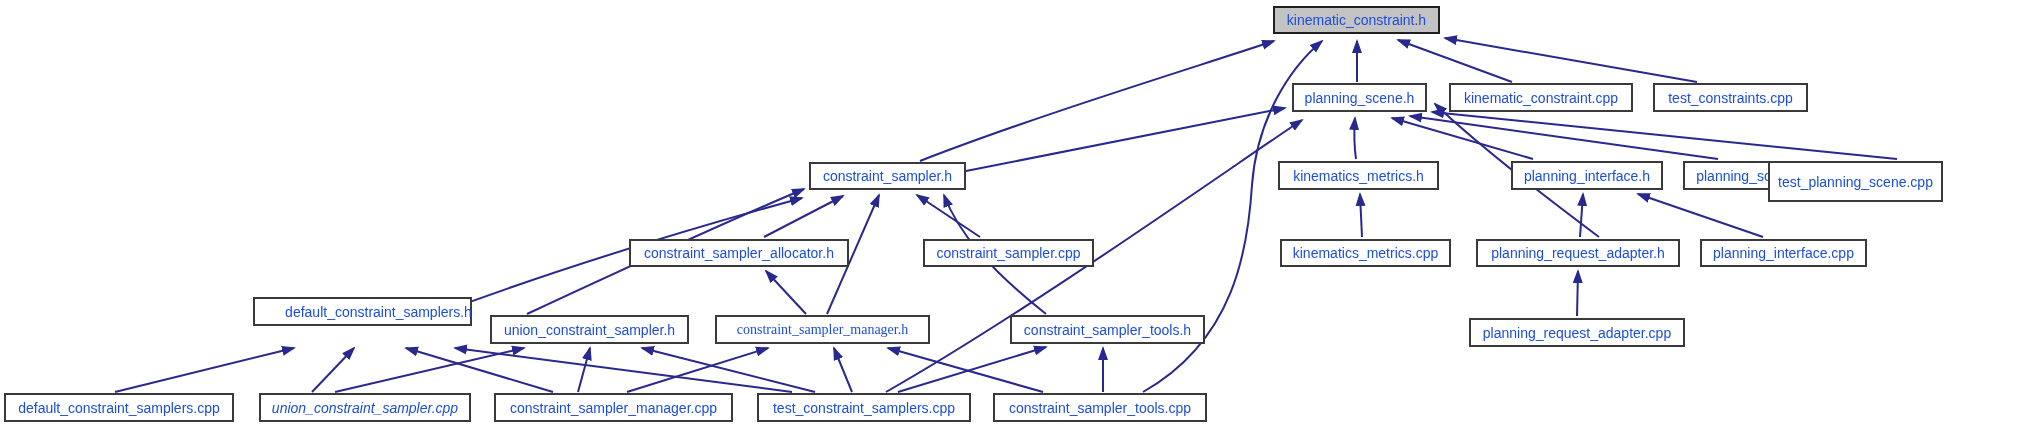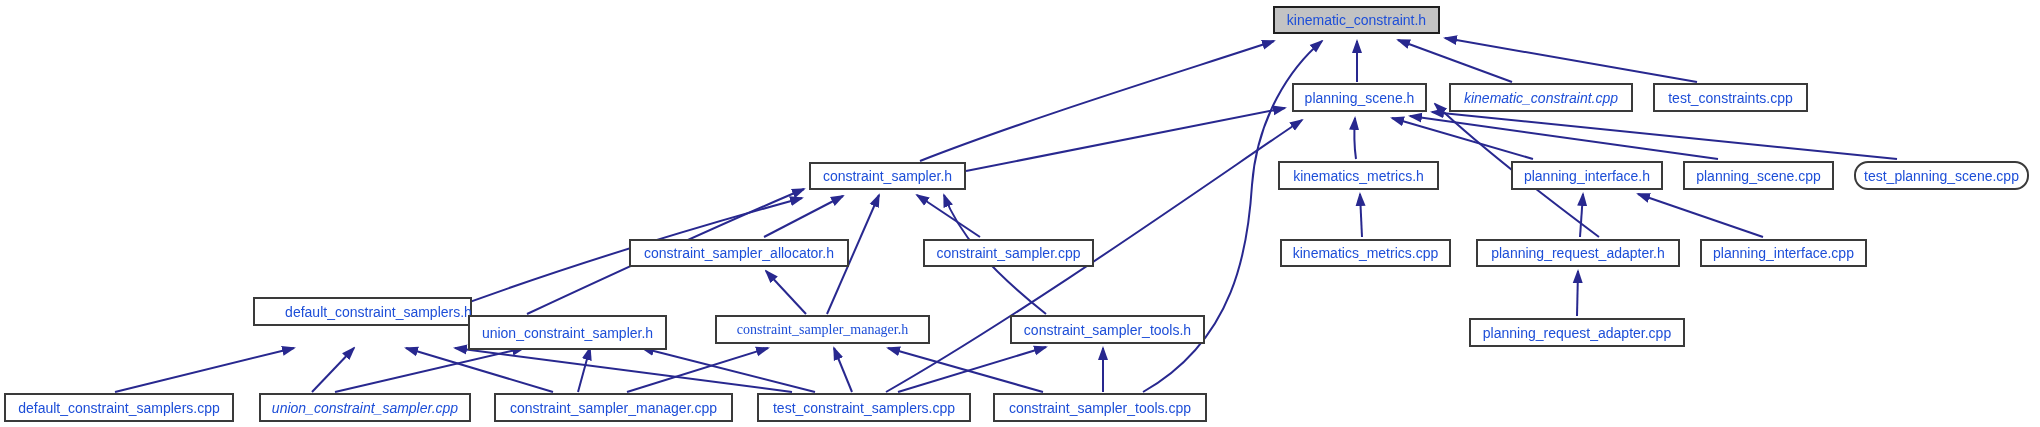--- a/index.html
+++ b/index.html
@@ -53,34 +53,34 @@
       <path d="M1043,392 L888,348" class="edge" marker-end="url(#arrow)"></path>
       <path d="M898,392 L1046,347" class="edge" marker-end="url(#arrow)"></path>
       <path d="M1103,392 L1103,348" class="edge" marker-end="url(#arrow)"></path>
       <path d="M1362,237 L1360,194" class="edge" marker-end="url(#arrow)"></path>
       <path d="M1580,237 L1583,194" class="edge" marker-end="url(#arrow)"></path>
       <path d="M1763,237 L1638,194" class="edge" marker-end="url(#arrow)"></path>
       <path d="M1577,316 L1578,271" class="edge" marker-end="url(#arrow)"></path>
     </svg>
 <div class="node root" style="left: 1273px; top: 6px; width: 167px; height: 28px;">kinematic_constraint.h</div>
     <div class="node" style="left: 1292px; top: 83px; width: 135px; height: 29px;">planning_scene.h</div>
-    <div class="node" style="left: 1449px; top: 83px; width: 184px; height: 29px; font-style: italic;">kinematic_constraint.cpp</div>
+    <div class="node" style="left: 1449px; top: 83px; width: 184px; height: 29px;">kinematic_constraint.cpp</div>
     <div class="node" style="left: 1653px; top: 83px; width: 155px; height: 29px;">test_constraints.cpp</div>
     <div class="node" style="left: 809px; top: 162px; width: 157px; height: 28px;">constraint_sampler.h</div>
     <div class="node" style="left: 1511px; top: 161px; width: 152px; height: 29px;">planning_interface.h</div>
     <div class="node" style="left: 1278px; top: 161px; width: 161px; height: 29px;">kinematics_metrics.h</div>
     <div class="node" style="left: 1683px; top: 161px; width: 151px; height: 29px;">planning_scene.cpp</div>
-    <div class="node" style="left: 1854px; top: 161px; width: 175px; height: 29px; border-radius: 14px;">test_planning_scene.cpp</div>
+    <div class="node" style="left: 1768px; top: 161px; width: 175px; height: 41px;">test_planning_scene.cpp</div>
     <div class="node" style="left: 629px; top: 239px; width: 220px; height: 28px;">constraint_sampler_allocator.h</div>
     <div class="node" style="left: 923px; top: 239px; width: 171px; height: 28px;">constraint_sampler.cpp</div>
     <div class="node" style="left: 1280px; top: 239px; width: 171px; height: 28px;">kinematics_metrics.cpp</div>
     <div class="node" style="left: 1476px; top: 239px; width: 204px; height: 28px;">planning_request_adapter.h</div>
     <div class="node" style="left: 1700px; top: 239px; width: 167px; height: 28px;">planning_interface.cpp</div>
     <div class="node" style="left: 253px; top: 297px; width: 219px; height: 29px; padding-left: 32px;">default_constraint_samplers.h</div>
-    <div class="node" style="left: 468px; top: 315px; width: 199px; height: 35px;">union_constraint_sampler.h</div>
+    <div class="node" style="left: 490px; top: 315px; width: 199px; height: 29px;">union_constraint_sampler.h</div>
     <div class="node" style="left: 715px; top: 315px; width: 215px; height: 29px; font-family: Liberation Serif, serif;">constraint_sampler_manager.h</div>
     <div class="node" style="left: 1010px; top: 315px; width: 195px; height: 29px;">constraint_sampler_tools.h</div>
     <div class="node" style="left: 1469px; top: 318px; width: 216px; height: 29px;">planning_request_adapter.cpp</div>
     <div class="node" style="left: 4px; top: 393px; width: 230px; height: 29px;">default_constraint_samplers.cpp</div>
     <div class="node" style="left: 259px; top: 393px; width: 212px; height: 29px; font-style: italic;">union_constraint_sampler.cpp</div>
     <div class="node" style="left: 494px; top: 393px; width: 239px; height: 29px;">constraint_sampler_manager.cpp</div>
     <div class="node" style="left: 757px; top: 393px; width: 214px; height: 29px;">test_constraint_samplers.cpp</div>
     <div class="node" style="left: 993px; top: 393px; width: 214px; height: 29px;">constraint_sampler_tools.cpp</div>
   </div>
 

